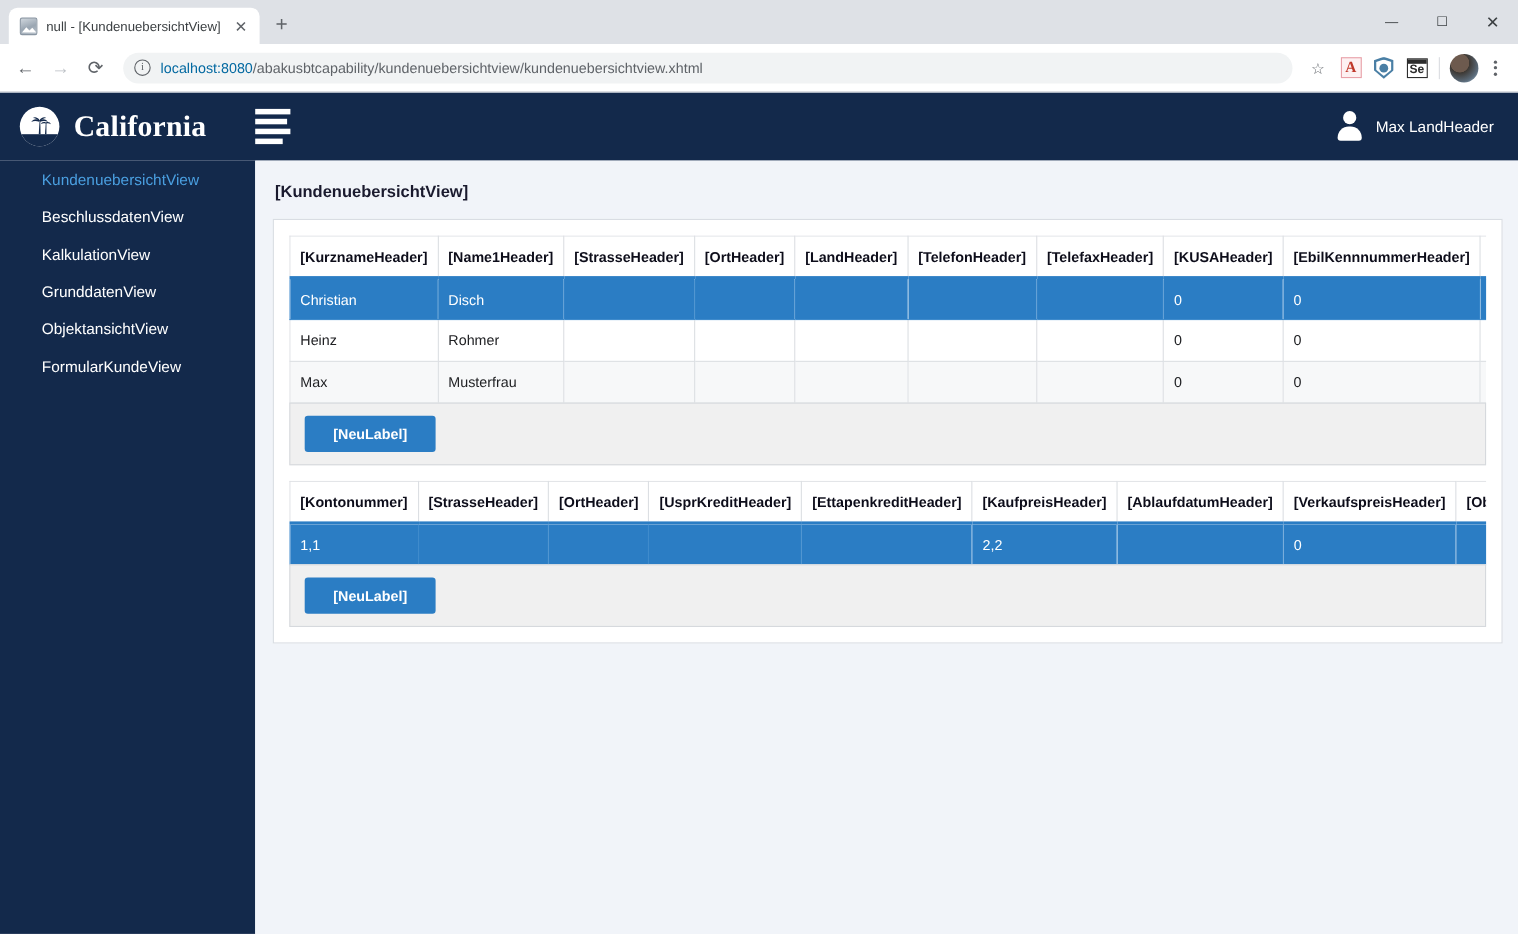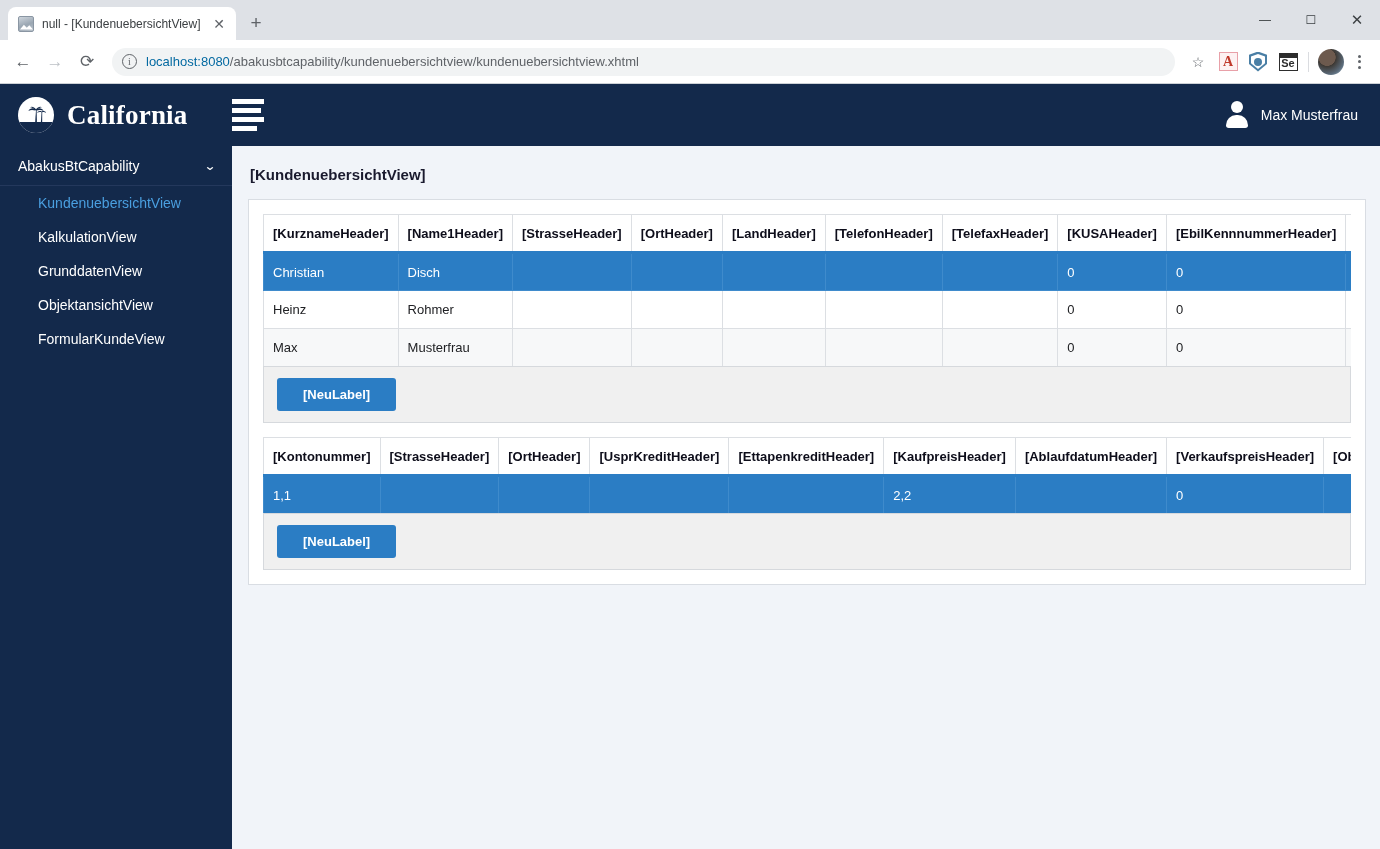--- a/index.html
+++ b/index.html
@@ -343,33 +343,32 @@
         <span class="brand">California</span>
       </div>
       <div class="hamburger">
           <i></i>
           <i></i>
           <i></i>
           <i></i>
         </div>
       <div class="user-area">
         <span class="user-ico"></span>
-        <span class="user-name">Max Musterfrau</span>
+        <span class="user-name">Max LandHeader</span>
       </div>
     </div>
 
     <div class="body-row">
 
       <div class="sidebar">
-        <div class="nav-group">
-          <span class="grp-label">AbakusBtCapability</span>
-          <span class="chev">⌄</span>
-        </div>
         <div class="nav-item active">
           <span>KundenuebersichtView</span>
+        </div>
+        <div class="nav-item">
+          <span>BeschlussdatenView</span>
         </div>
         <div class="nav-item">
           <span>KalkulationView</span>
         </div>
         <div class="nav-item">
           <span>GrunddatenView</span>
         </div>
         <div class="nav-item">
           <span>ObjektansichtView</span>
         </div>

